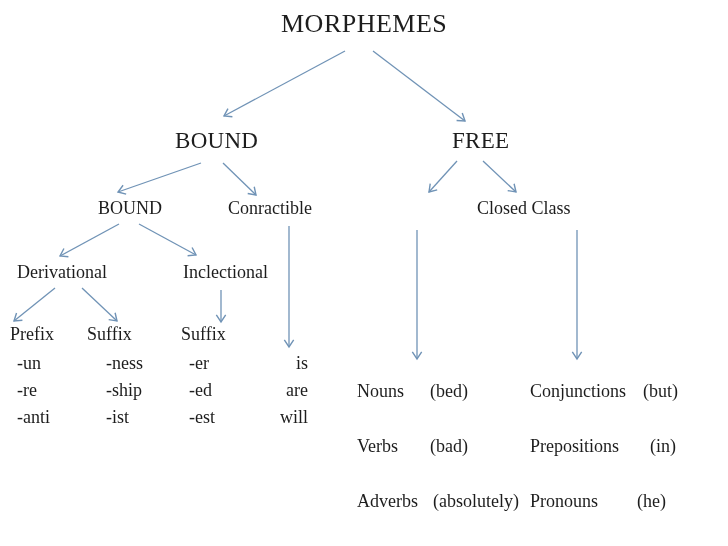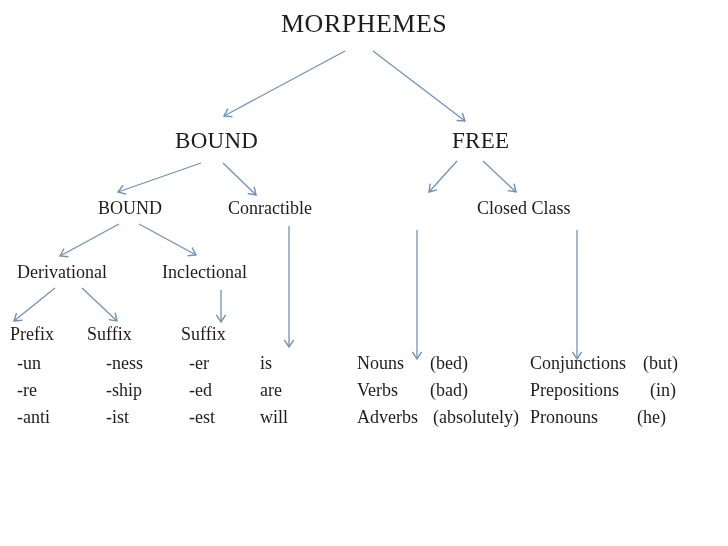--- a/index.html
+++ b/index.html
@@ -44,22 +44,22 @@
   .lvl2 {
     font-size: 23px;
     letter-spacing: 0.3px;
   }
   .col {
     position: absolute;
     font-size: 18px;
     line-height: 27px;
     white-space: nowrap;
   }
-  .col.centered { text-align: left; }
-  .col .w { display: inline-block; }
+  .col.centered { text-align: right; }
+  .col .w { display: inline-block; margin-top: 28px; }
 </style>
 </head>
 <body>
 
 <div class="canvas">
 
   <svg class="arrows" viewBox="0 0 728 546" xmlns="http://www.w3.org/2000/svg">
     <defs>
       <marker id="arw" viewBox="0 0 10 10" refX="7" refY="5" markerWidth="9" markerHeight="9" orient="auto">
         <path d="M1,1 L7,5 L1,9"></path>
@@ -84,21 +84,21 @@
   <div class="lbl title" style="left:281px; top:13px">MORPHEMES</div>
 
   <div class="lbl lvl2" style="left:175px; top:130px">BOUND</div>
   <div class="lbl lvl2" style="left:452px; top:130px">FREE</div>
 
   <div class="lbl" style="left:98px;  top:197px">BOUND</div>
   <div class="lbl" style="left:228px; top:197px">Conractible</div>
   <div class="lbl" style="left:17px;  top:261px">Derivational</div>
 
   <div class="lbl" style="left:477px; top:197px">Closed Class</div>
-  <div class="lbl" style="left:162px; top:261px">Inclectional</div>
+  <div class="lbl" style="left:183px; top:261px">Inclectional</div>
 
   <div class="lbl" style="left:10px;  top:323px">Prefix</div>
   <div class="lbl" style="left:87px;  top:323px">Suffix</div>
   <div class="lbl" style="left:181px; top:323px">Suffix</div>
 
   <div class="col" style="left:17px; top:350px">
     <div>-un</div>
     <div>-re</div>
     <div>-anti</div>
   </div>

